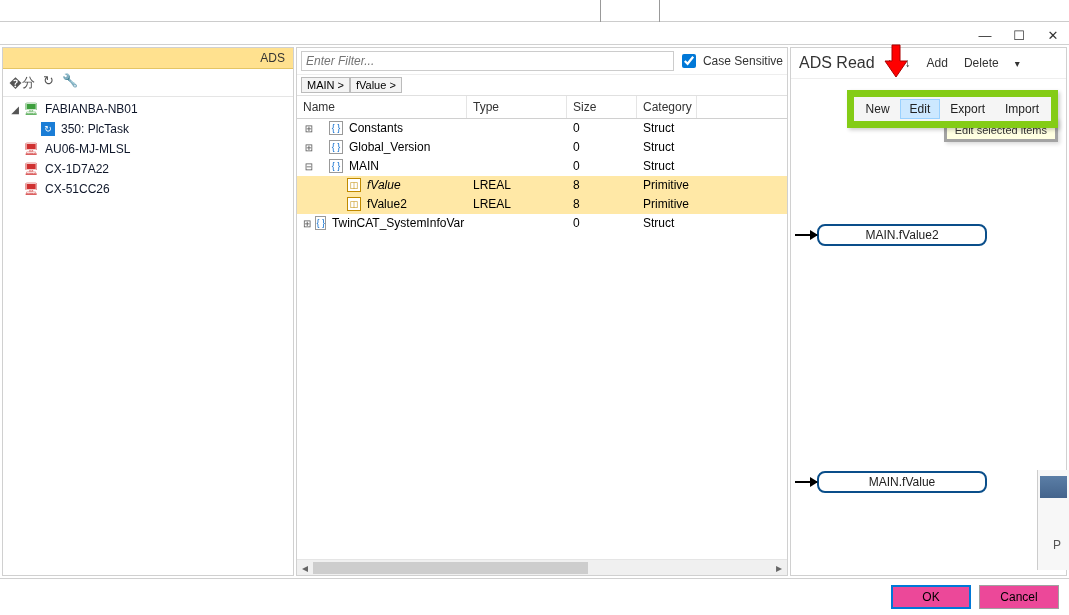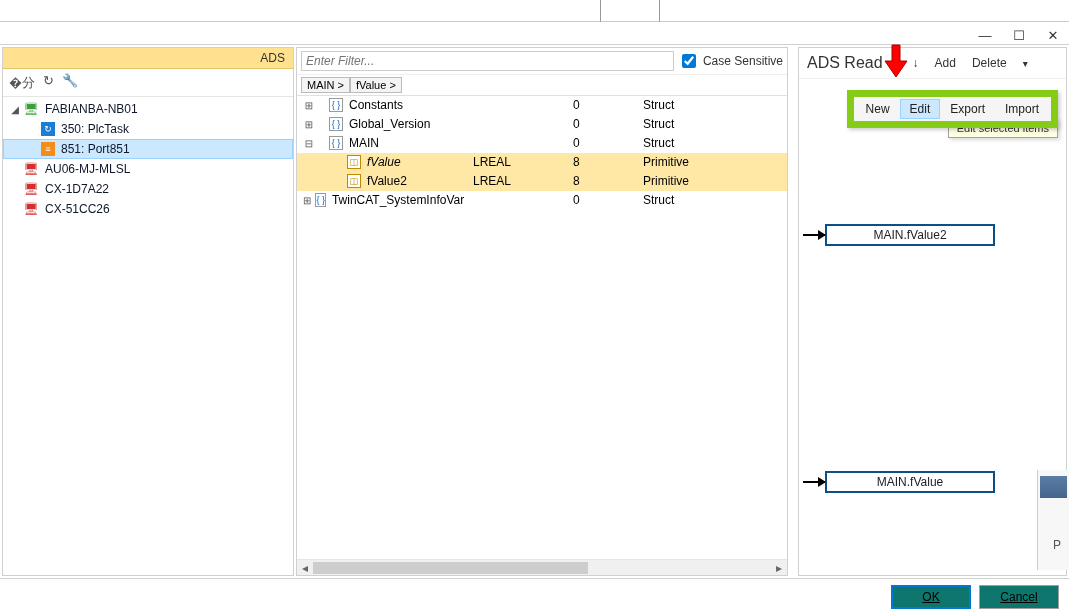--- a/index.html
+++ b/index.html
@@ -61,44 +61,44 @@
   .r-icon { width:14px; height:14px; display:inline-block; border:1px solid #999; background:#fff; font-size:9px; text-align:center; line-height:12px; color:#0066cc; }
   .r-icon.struct::before { content:"{ }"; }
   .r-icon.prim { border-color:#c08a00; color:#c08a00; }
   .r-icon.prim::before { content:"◫"; }
   .scrollbar-bottom { height:16px; background:#f0f0f0; display:flex; align-items:center; border-top:1px solid #e5e5e5;}
   .scrollbar-bottom .sb-left, .scrollbar-bottom .sb-right { width:16px; text-align:center; color:#666;}
   .scrollbar-bottom .sb-track { flex:1; background:#f0f0f0; height:12px; position:relative;}
   .scrollbar-bottom .sb-thumb { position:absolute; left:0; width:60%; height:12px; background:#cdcdcd;}
 
   
-  .right { flex:1; border:1px solid #d0d0d0; margin:2px 2px 2px 8px; display:flex; flex-direction:column; background:#fff; position:relative; }
+  .right { flex:1; border:1px solid #d0d0d0; margin:2px 2px 2px 0; display:flex; flex-direction:column; background:#fff; position:relative; }
   .right-header { display:flex; align-items:center; gap:8px; padding:6px 8px; border-bottom:1px solid #eee; }
   .right-title { font-size:16px; color:#333; }
   .right-header .hbtn { font-size:12px; color:#333; padding:0 4px; }
   .right-header .arrows { display:flex; gap:4px; color:#333; }
   .right-canvas { flex:1; position:relative; }
   .node { position:absolute; display:flex; align-items:center; }
   .node .arrow-in { width:22px; height:2px; background:#000; position:relative; }
   .node .arrow-in::after { content:""; position:absolute; right:-1px; top:-4px; border-left:8px solid #000; border-top:5px solid transparent; border-bottom:5px solid transparent; }
-  .node .bubble { border:2px solid #0a4e8a; border-radius:0; padding:2px 30px; background:#fff; font-size:12px; color:#222; min-width:170px; text-align:center; }
+  .node .bubble { border:2px solid #0a4e8a; border-radius:8px; padding:2px 30px; background:#fff; font-size:12px; color:#222; min-width:170px; text-align:center; }
 
   
   .ctx-menu { position:absolute; top:42px; right:8px; background:#f5f5f5; border:7px solid #84cc16; box-shadow:2px 2px 4px rgba(0,0,0,0.2); display:flex; padding:2px; font-size:12px; z-index:20;}
   .ctx-menu .mi { padding:3px 10px; color:#222; }
   .ctx-menu .mi.hov { background:#cce8ff; border:1px solid #99d1ff; padding:2px 9px; }
 
-  .tooltip { position:absolute; top:70px; right:8px; background:#ffffe1; border:1px solid #a3a3a3; padding:3px 8px; font-size:11px; color:#333; z-index:19; box-shadow:2px 2px 4px rgba(0,0,0,0.15); }
+  .tooltip { position:absolute; top:70px; right:8px; background:#ffffe1; border:3px solid #a3a3a3; padding:3px 8px; font-size:11px; color:#333; z-index:19; box-shadow:2px 2px 4px rgba(0,0,0,0.15); }
 
   .red-arrow { position:absolute; top:-5px; right:156px; z-index:30; }
   .red-arrow svg { display:block; }
 
   
   .bottom { border-top:1px solid #d0d0d0; padding:6px 10px; display:flex; justify-content:flex-end; gap:8px; }
-  .bottom button { width:80px; height:24px; border:1px solid #a0a0a0; background:#0f766e;text-decoration:underline; }
+  .bottom button { width:80px; height:24px; border:1px solid #a0a0a0; background:#ec4899; }
   .bottom button.primary { border:1px solid #0078d7; box-shadow:inset 0 0 0 1px #0078d7; }
 
   .side-stub { position:absolute; right:0; top:470px; width:32px; height:100px; border-left:1px solid #ccc; background:#f7f7f7;}
   .side-stub .p { position:absolute; bottom:18px; right:8px; color:#555; }
   .side-stub .bar { position:absolute; top:6px; left:2px; right:2px; height:22px; background:linear-gradient(#5b7ea6,#44648c); }
 </style>
 </head>
 <body>
 
 <div class="top-stub">
@@ -126,26 +126,20 @@
             <span class="tree-indent" style="width: 0px;"></span>
             <span class="tree-caret">◢</span>
             <span class="tree-icon ic-mon-green"></span>
             <span class="tree-label">FABIANBA-NB01</span>
           </div>
           <div class="tree-row">
             <span class="tree-indent" style="width: 18px;"></span>
             <span class="tree-caret"></span>
             <span class="tree-icon ic-plc"></span>
             <span class="tree-label">350: PlcTask</span>
-          </div>
-          <div class="tree-row selected">
-            <span class="tree-indent" style="width: 18px;"></span>
-            <span class="tree-caret"></span>
-            <span class="tree-icon ic-port"></span>
-            <span class="tree-label">851: Port851</span>
           </div>
           <div class="tree-row">
             <span class="tree-indent" style="width: 0px;"></span>
             <span class="tree-caret"></span>
             <span class="tree-icon ic-mon-red"></span>
             <span class="tree-label">AU06-MJ-MLSL</span>
           </div>
           <div class="tree-row">
             <span class="tree-indent" style="width: 0px;"></span>
             <span class="tree-caret"></span>
@@ -167,20 +161,26 @@
       <label class="cs-check">
         <input type="checkbox" id="cs" checked="" style="">
         <span>Case Sensitive</span>
       </label>
     </div>
     <div class="crumbs" id="crumbs">
           <span class="crumb">MAIN &gt;</span>
           <span class="crumb cur">fValue &gt;</span>
         </div>
     <div class="tbl">
+      <div class="tbl-header">
+        <div class="col col-name">Name</div>
+        <div class="col col-type">Type</div>
+        <div class="col col-size">Size</div>
+        <div class="col col-cat">Category</div>
+      </div>
       <div class="tbl-body" id="tblbody">
             <div class="tbl-row">
               <div class="cell col-name">
                 <span class="r-caret">⊞</span>
                 <span style="display: inline-block; width: 10px;"></span>
                 <span class="r-icon struct"></span>
                 <span style="padding-left: 4px;">Constants</span>
               </div>
               <div class="cell col-type"></div>
               <div class="cell col-size">0</div>

